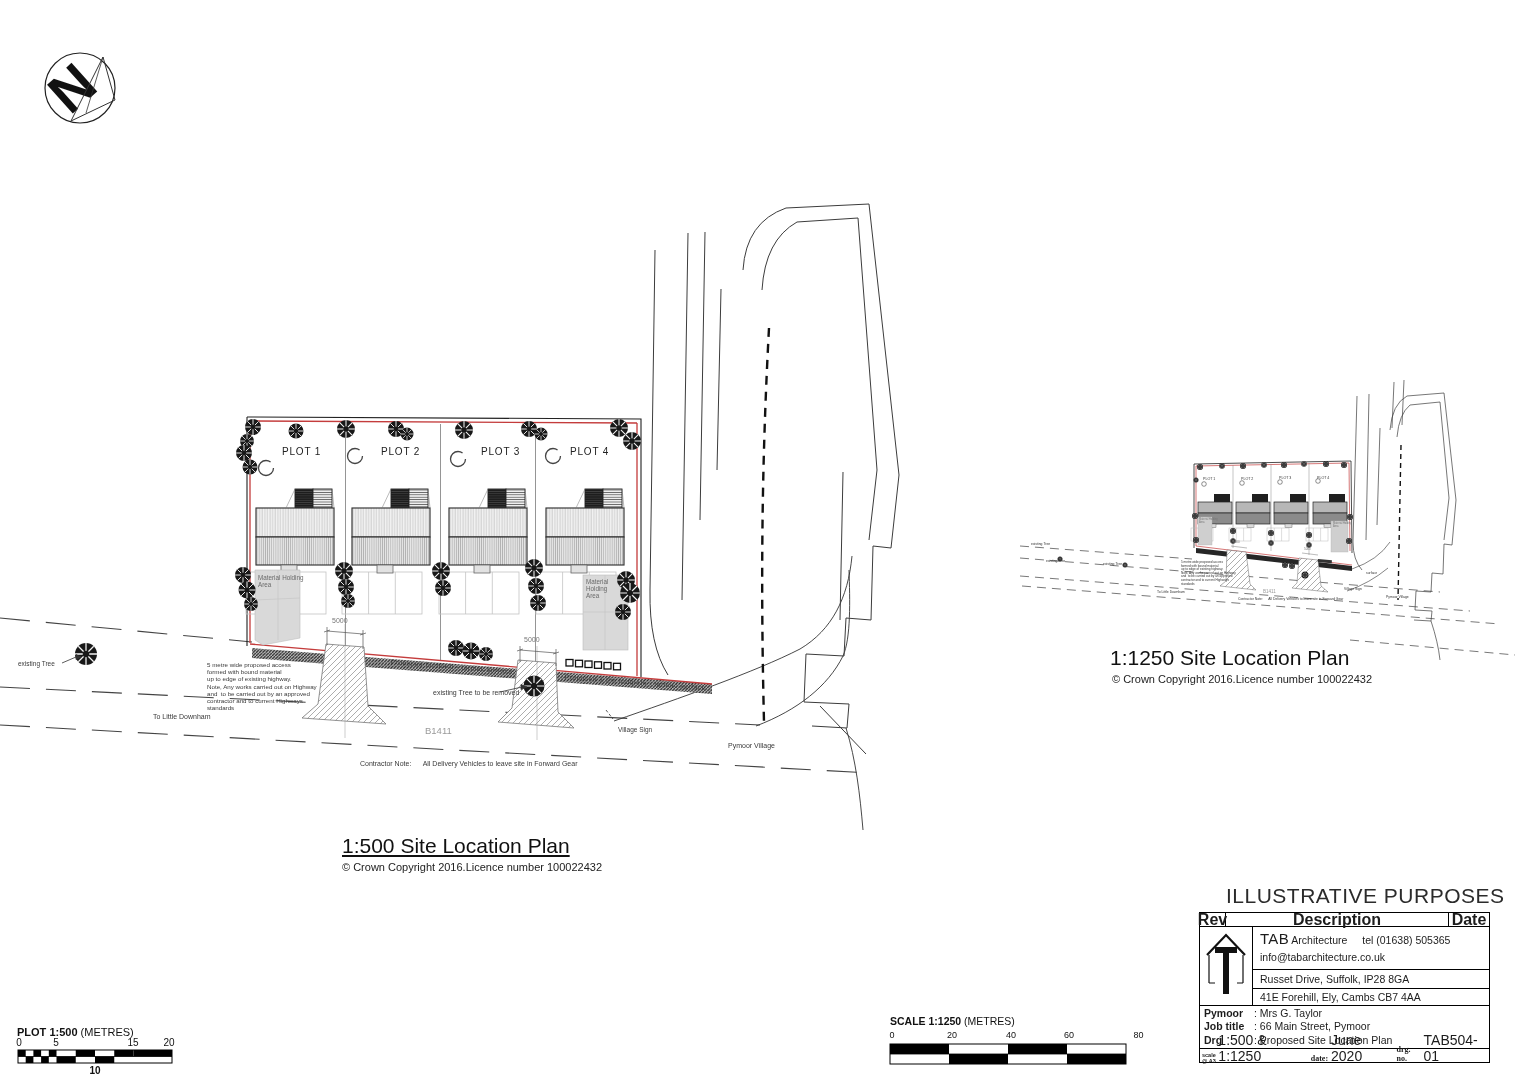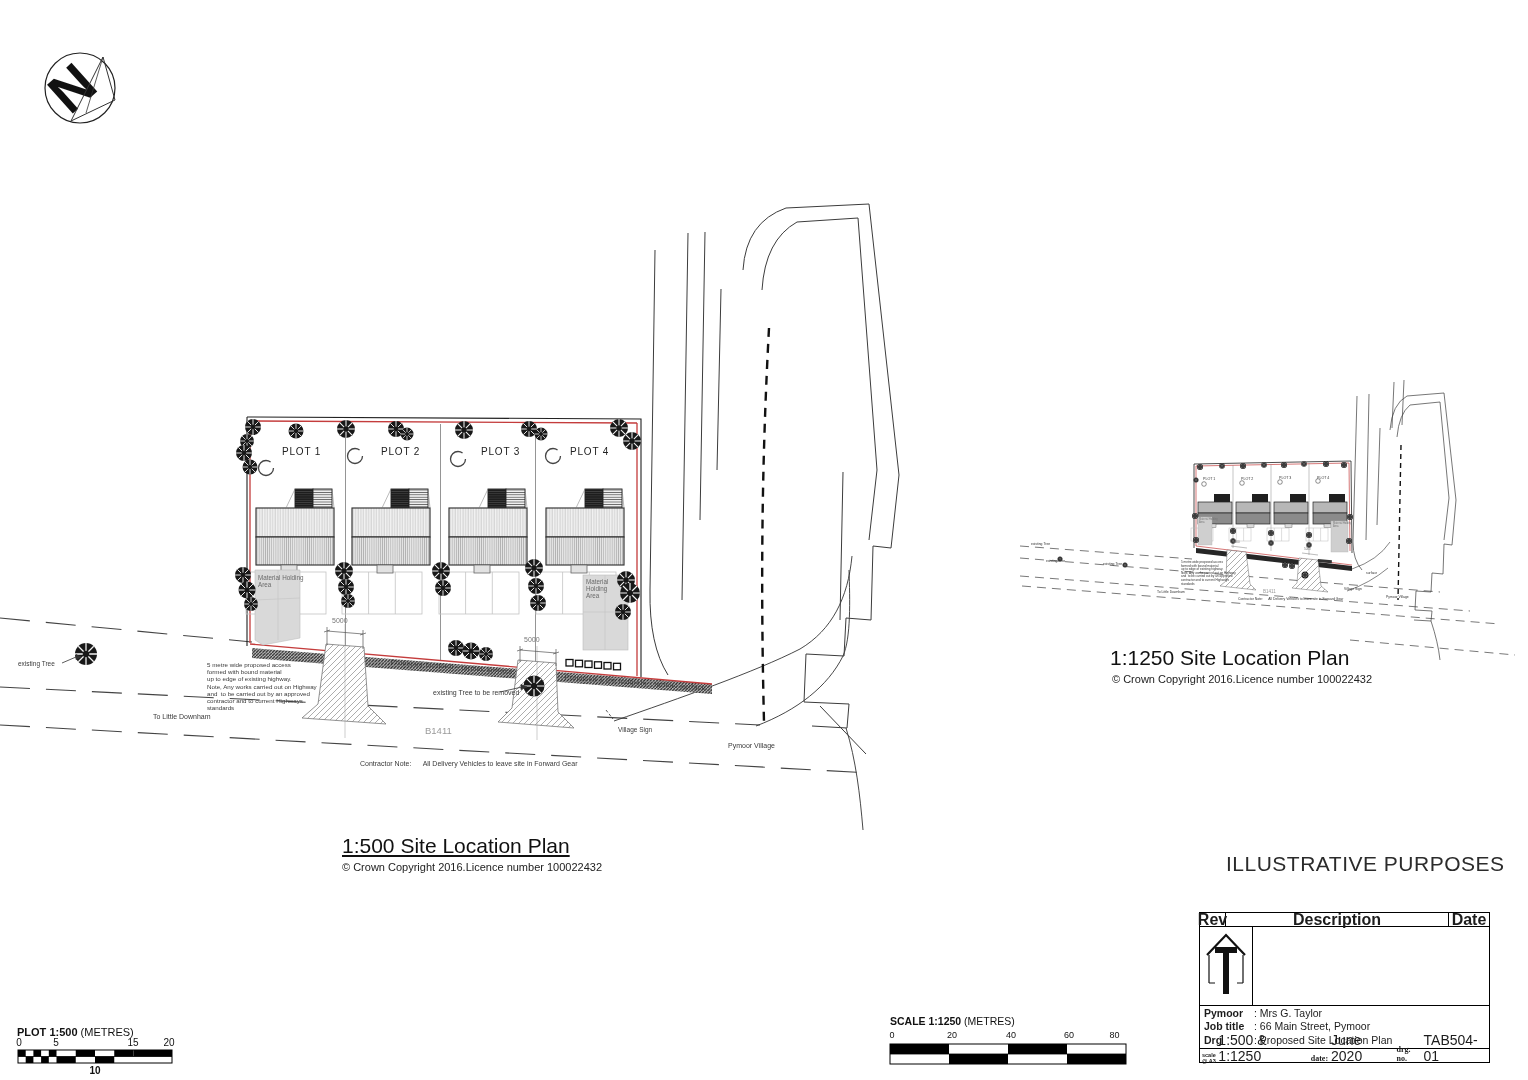--- a/index.html
+++ b/index.html
@@ -418,39 +418,49 @@
 <div class="lbl m34 pre" style="left:1238px;top:598px;">Contractor Note:      All Delivery Vehicles to leave site in Forward Gear</div>
 <div class="lbl m34" style="left:1344px;top:588px;">Village Sign</div>
 <div class="lbl m34" style="left:1386px;top:596px;">Pymoor Village</div>
 <div class="lbl m34" style="left:1366px;top:572px;">surface</div>
 <div class="lbl m30" style="left:1233px;top:541px;">5000</div>
 <div class="lbl m30" style="left:1304px;top:548px;">5000</div>
 
 <div class="lbl cap" style="left:1110px;top:646px;">1:1250 Site Location Plan</div>
 <div class="lbl cop" style="left:1112px;top:673px;">©  Crown Copyright 2016.Licence number 100022432</div>
 
-<div class="lbl watermark" style="left:1226px;top:852px;">ILLUSTRATIVE PURPOSES</div>
+<div class="lbl watermark" style="left:1226px;top:884px;">ILLUSTRATIVE PURPOSES</div>
 
 <div id="tb">
   <div class="hdr">
     <div class="hc1">Rev</div>
     <div class="hc2">Description</div>
     <div class="hc3">Date</div>
   </div>
   <div class="mid">
     <div class="logo">
       <svg width="46" height="70" viewBox="0 0 46 70">
         <path d="M4,24 L23,4 L42,24" fill="none" stroke="#111" stroke-width="2.2"></path>
         <path d="M6,24 V52 M40,24 V52" fill="none" stroke="#111" stroke-width="1.2"></path>
         <path d="M6,52 H12 M40,52 H34" fill="none" stroke="#111" stroke-width="1.2"></path>
         <rect x="12" y="16" width="22" height="6" fill="#111"></rect>
         <rect x="20" y="22" width="6" height="40" fill="#111"></rect>
         <path d="M20,62 H26" stroke="#111" stroke-width="2"></path>
       </svg>
     </div>
+    <div class="midr">
+      <div class="r1">
+        <span class="fn">TAB</span>
+        <span class="fs">Architecture</span>
+        <span class="tel">tel (01638) 505365</span>
+        <div class="em">info@tabarchitecture.co.uk</div>
+      </div>
+      <div class="r2">Russet Drive, Suffolk, IP28 8GA</div>
+      <div class="r3">41E Forehill, Ely, Cambs CB7 4AA</div>
+    </div>
   </div>
   <div class="trow ct">
     <div class="lab">Pymoor</div>
     <div>: Mrs G. Taylor</div>
   </div>
   <div class="trow">
     <div class="lab">Job title</div>
     <div>: 66 Main Street, Pymoor</div>
   </div>
   <div class="trow">
@@ -473,15 +483,15 @@
 <div class="sbtick" style="left:56px;top:1037px;">5</div>
 <div class="sbtick" style="left:95px;top:1065px;font-weight:bold;">10</div>
 <div class="sbtick" style="left:133px;top:1037px;">15</div>
 <div class="sbtick" style="left:169px;top:1037px;">20</div>
 
 <div class="lbl sblab" style="left:890px;top:1016px;font-size:10.5px;"><b>SCALE 1:1250</b><span> (METRES)</span></div>
 <div class="sbtick2" style="left:892px;top:1030px;">0</div>
 <div class="sbtick2" style="left:952px;top:1030px;">20</div>
 <div class="sbtick2" style="left:1011px;top:1030px;text-align:right;">40</div>
 <div class="sbtick2" style="left:1069px;top:1030px;">60</div>
-<div class="sbtick2" style="left:1100px;top:1030px;padding-left:29px;">80</div>
+<div class="sbtick2" style="left:1124px;top:1030px;padding-left:29px;">80</div>
 
 </div>
 
 </body></html>

